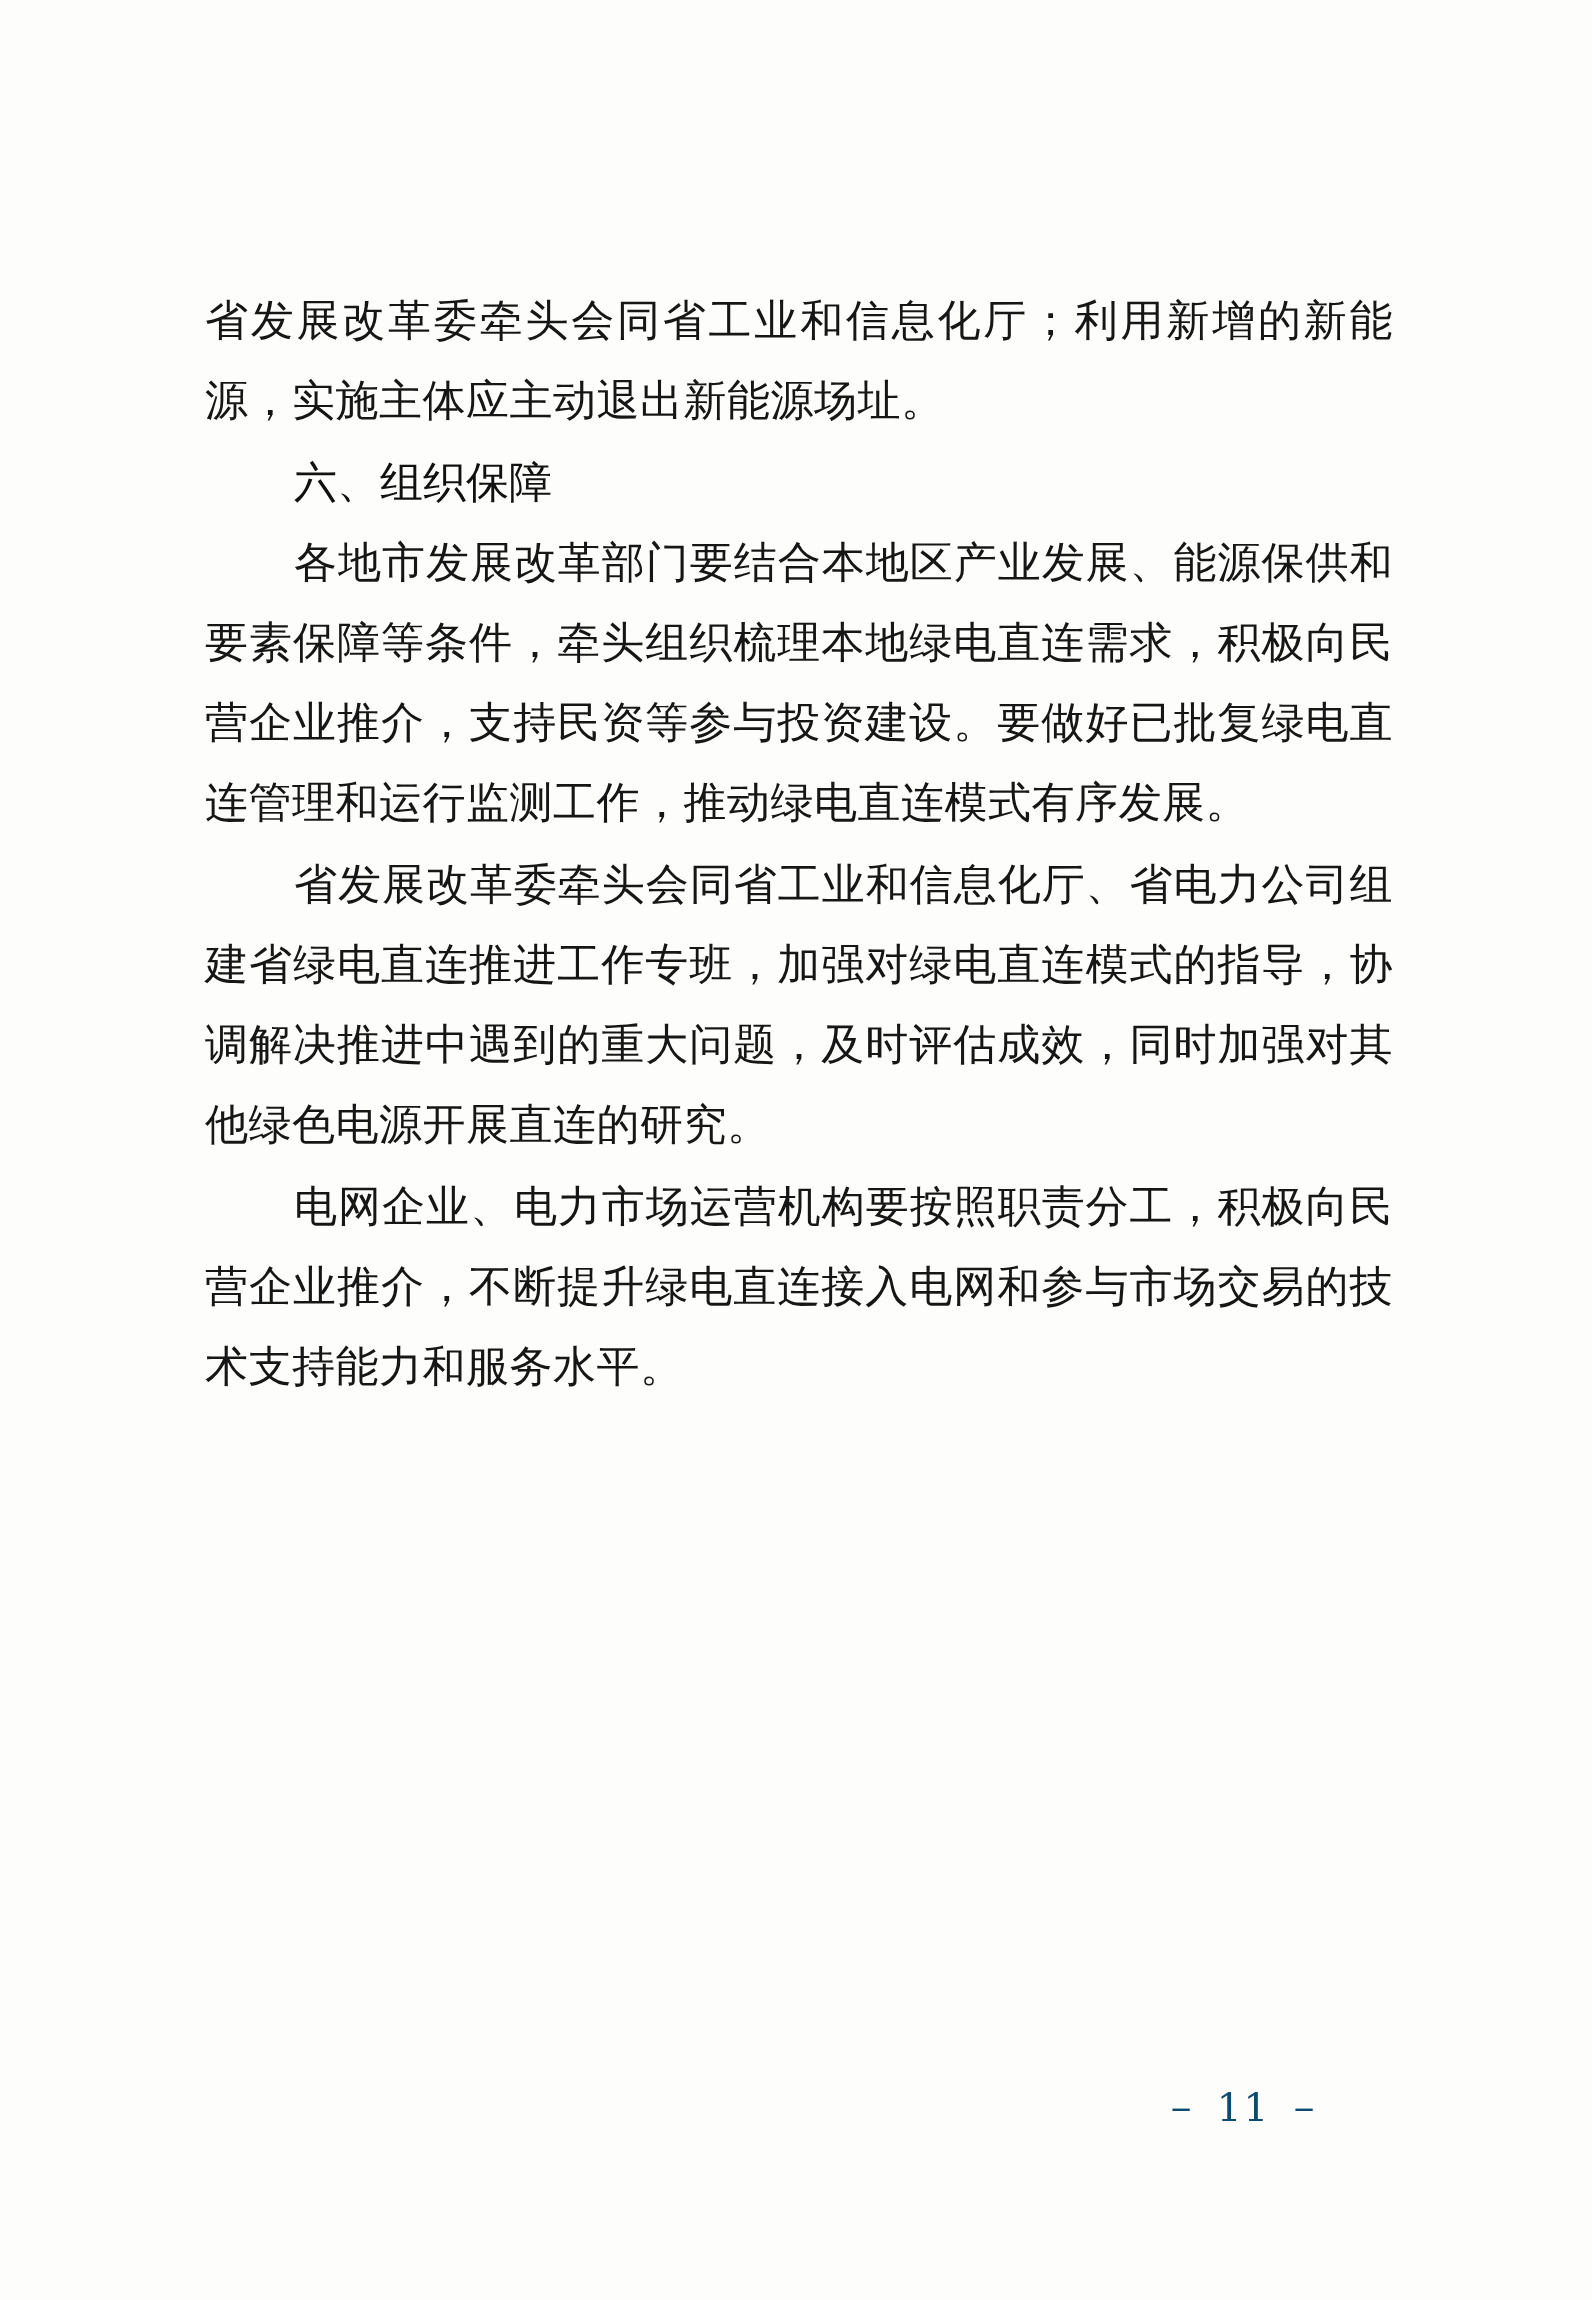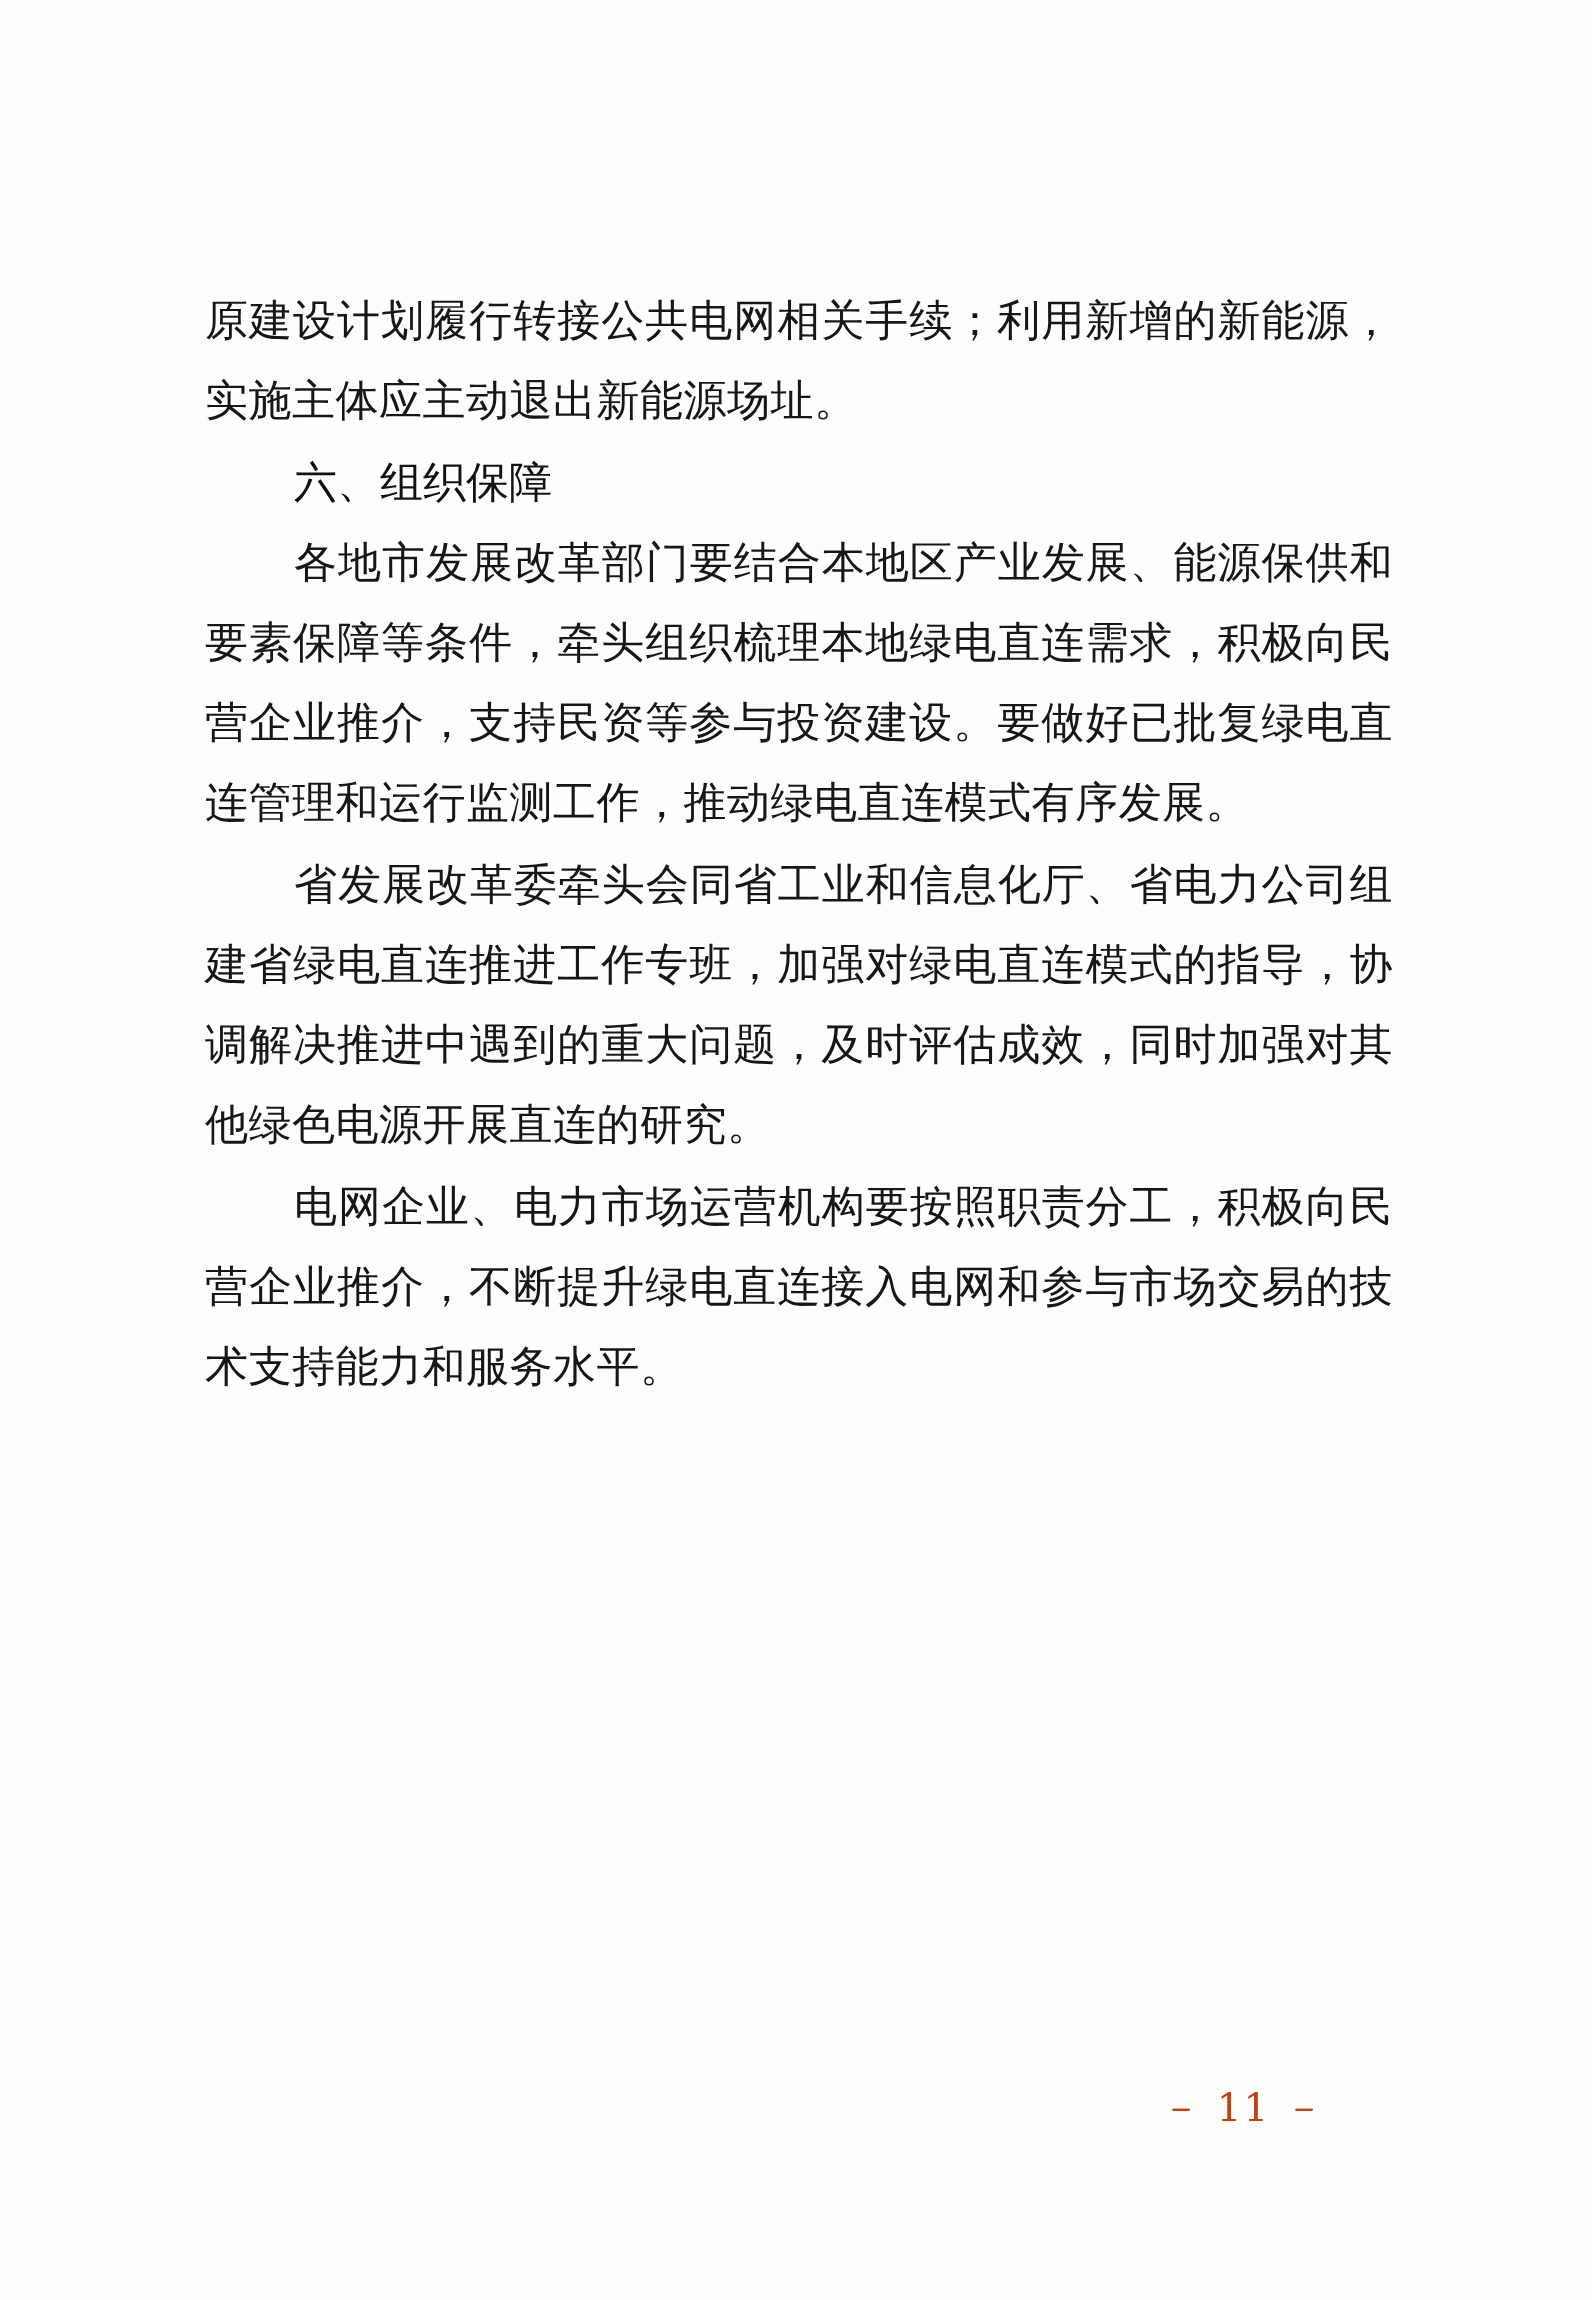--- a/index.html
+++ b/index.html
@@ -49,37 +49,37 @@
     color: #111111;
     font-family: "DejaVu Sans", "Liberation Sans", sans-serif;
   }
   .page-number {
     position: absolute;
     left: 0;
     top: 2081px;
     width: 1396px;
     text-align: center;
     font-size: 39px;
-    color: #c2410c;
+    color: #0c4a6e;
     font-family: "DejaVu Serif", "Liberation Serif", serif;
     letter-spacing: 1.9px;
   }
   .page-number .pn-inner {
     display: inline-block;
     margin-left: 1091px;
   }
 </style>
 </head>
 <body>
 
 <div class="page">
 
   <div class="content">
 
-    <p class="para">原建设计划履行转接公共电网相关手续；利用新增的新能源，实施主体应主动退出新能源场址。</p>
+    <p class="para">省发展改革委牵头会同省工业和信息化厅；利用新增的新能源，实施主体应主动退出新能源场址。</p>
 
     <p class="heading">六、组织保障</p>
 
     <p class="para indent">各地市发展改革部门要结合本地区产业发展、能源保供和要素保障等条件，牵头组织梳理本地绿电直连需求，积极向民营企业推介，支持民资等参与投资建设。要做好已批复绿电直连管理和运行监测工作，推动绿电直连模式有序发展。</p>
 
     <p class="para indent">省发展改革委牵头会同省工业和信息化厅、省电力公司组建省绿电直连推进工作专班，加强对绿电直连模式的指导，协调解决推进中遇到的重大问题，及时评估成效，同时加强对其他绿色电源开展直连的研究。</p>
 
     <p class="para indent">电网企业、电力市场运营机构要按照职责分工，积极向民营企业推介，不断提升绿电直连接入电网和参与市场交易的技术支持能力和服务水平。</p>
 
   </div>

